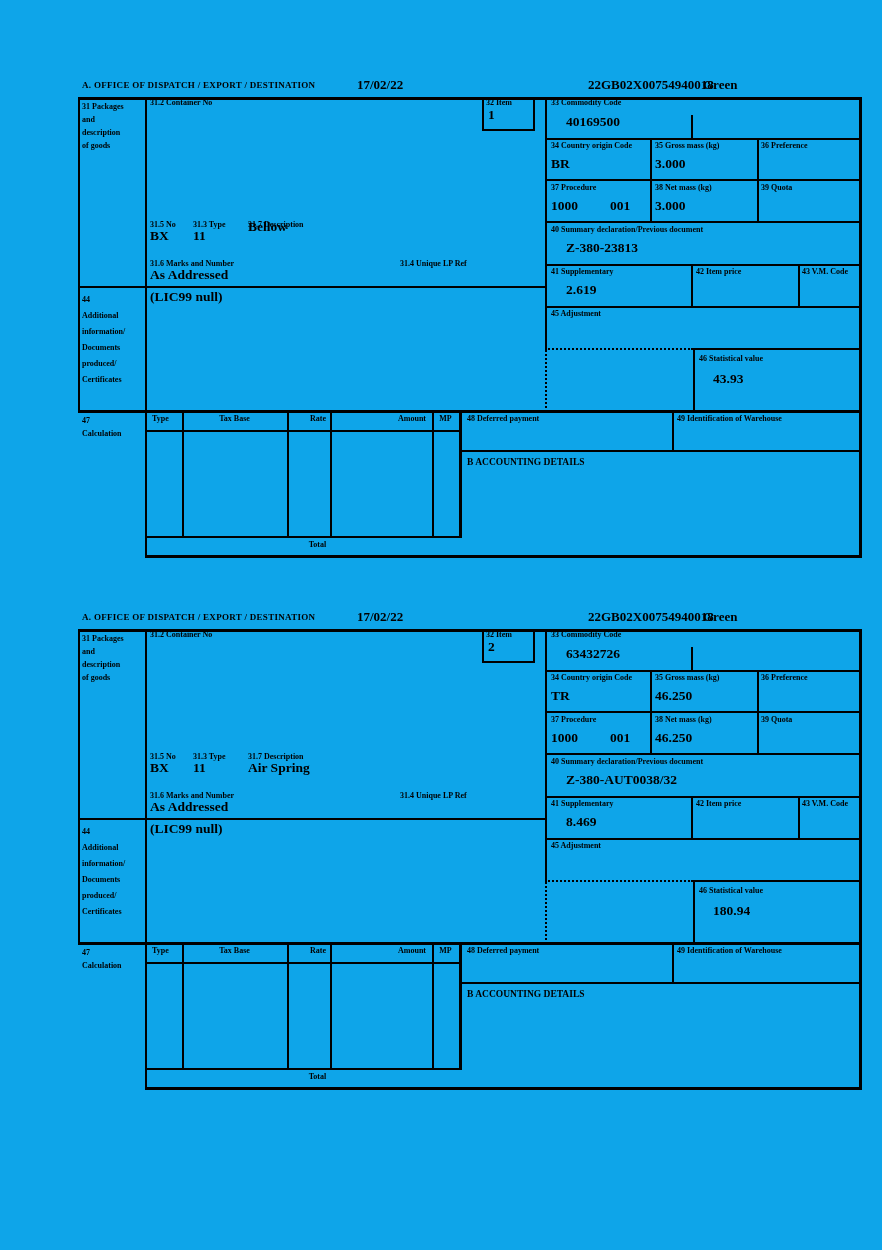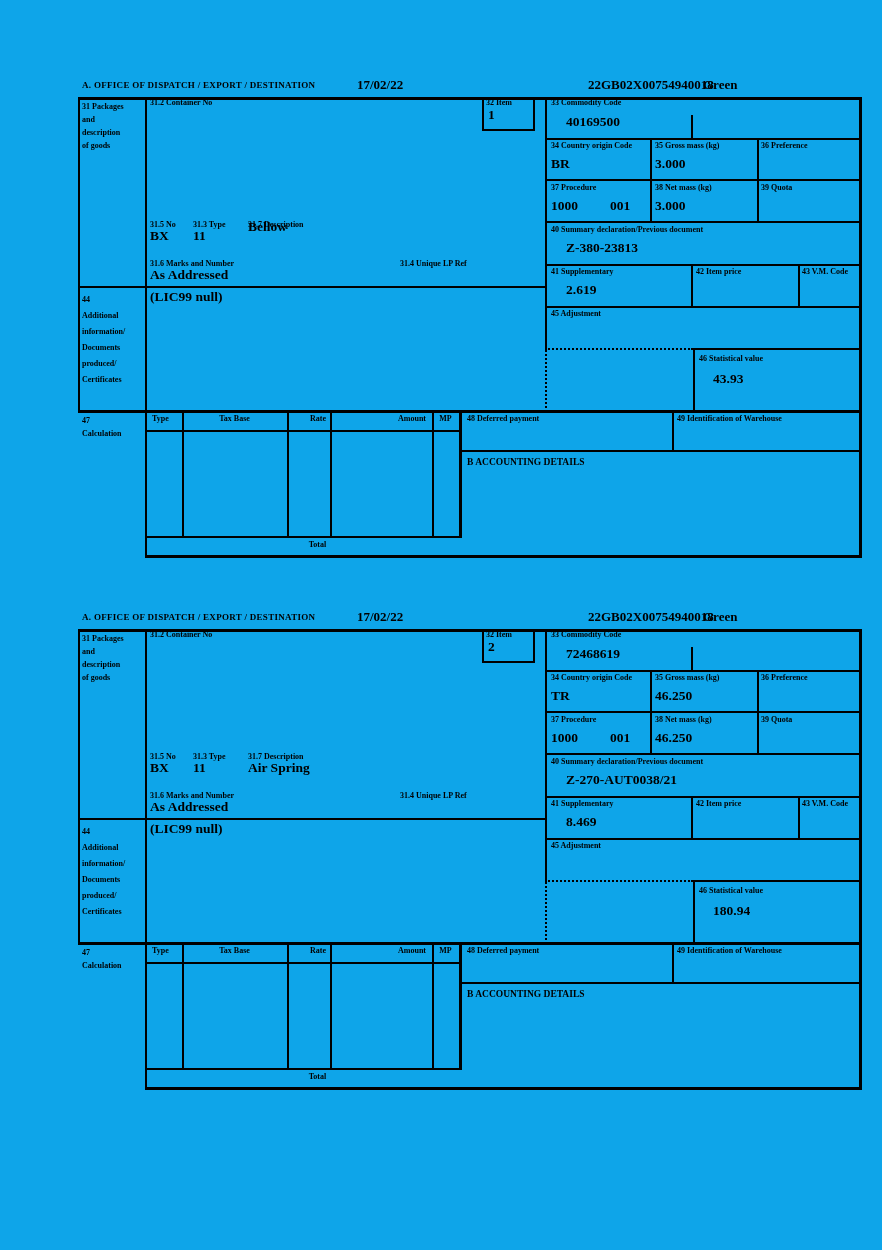--- a/index.html
+++ b/index.html
@@ -199,34 +199,34 @@
     <div class="t val" style="left:193px;top:151px;">11</div>
     <div class="t val" style="left:248px;top:151px;">Air Spring</div>
     <div class="t lbl" style="left:150px;top:182px;">31.6 Marks and Number</div>
     <div class="t lbl" style="left:400px;top:182px;">31.4 Unique LP Ref</div>
     <div class="t val" style="left:150px;top:190px;">As Addressed</div>
 
     <div class="t lbl" style="left:486px;top:21px;">32 Item</div>
     <div class="t val" style="left:488px;top:30px;">2</div>
 
     <div class="t lbl" style="left:551px;top:21px;">33 Commodity Code</div>
-    <div class="t val" style="left:566px;top:37px;">72468619</div>
+    <div class="t val" style="left:566px;top:37px;">63432726</div>
     <div class="t lbl" style="left:551px;top:64px;">34 Country origin Code</div>
     <div class="t val" style="left:551px;top:79px;">TR</div>
     <div class="t lbl" style="left:655px;top:64px;">35 Gross mass (kg)</div>
     <div class="t val" style="left:655px;top:79px;">46.250</div>
     <div class="t lbl" style="left:761px;top:64px;">36 Preference</div>
     <div class="t lbl" style="left:551px;top:106px;">37 Procedure</div>
     <div class="t val" style="left:551px;top:121px;">1000</div>
     <div class="t val" style="left:610px;top:121px;">001</div>
     <div class="t lbl" style="left:655px;top:106px;">38 Net mass (kg)</div>
     <div class="t val" style="left:655px;top:121px;">46.250</div>
     <div class="t lbl" style="left:761px;top:106px;">39 Quota</div>
     <div class="t lbl" style="left:551px;top:148px;">40 Summary declaration/Previous document</div>
-    <div class="t val" style="left:566px;top:163px;">Z-270-AUT0038/21</div>
+    <div class="t val" style="left:566px;top:163px;">Z-380-AUT0038/32</div>
     <div class="t lbl" style="left:551px;top:190px;">41 Supplementary</div>
     <div class="t val" style="left:566px;top:205px;">8.469</div>
     <div class="t lbl" style="left:696px;top:190px;">42 Item price</div>
     <div class="t lbl" style="left:802px;top:190px;">43 V.M. Code</div>
 
     <div class="lblblock44" style="left:82px;top:214px;">
       <div>44</div>
       <div>Additional</div>
       <div>information/</div>
       <div>Documents</div>

